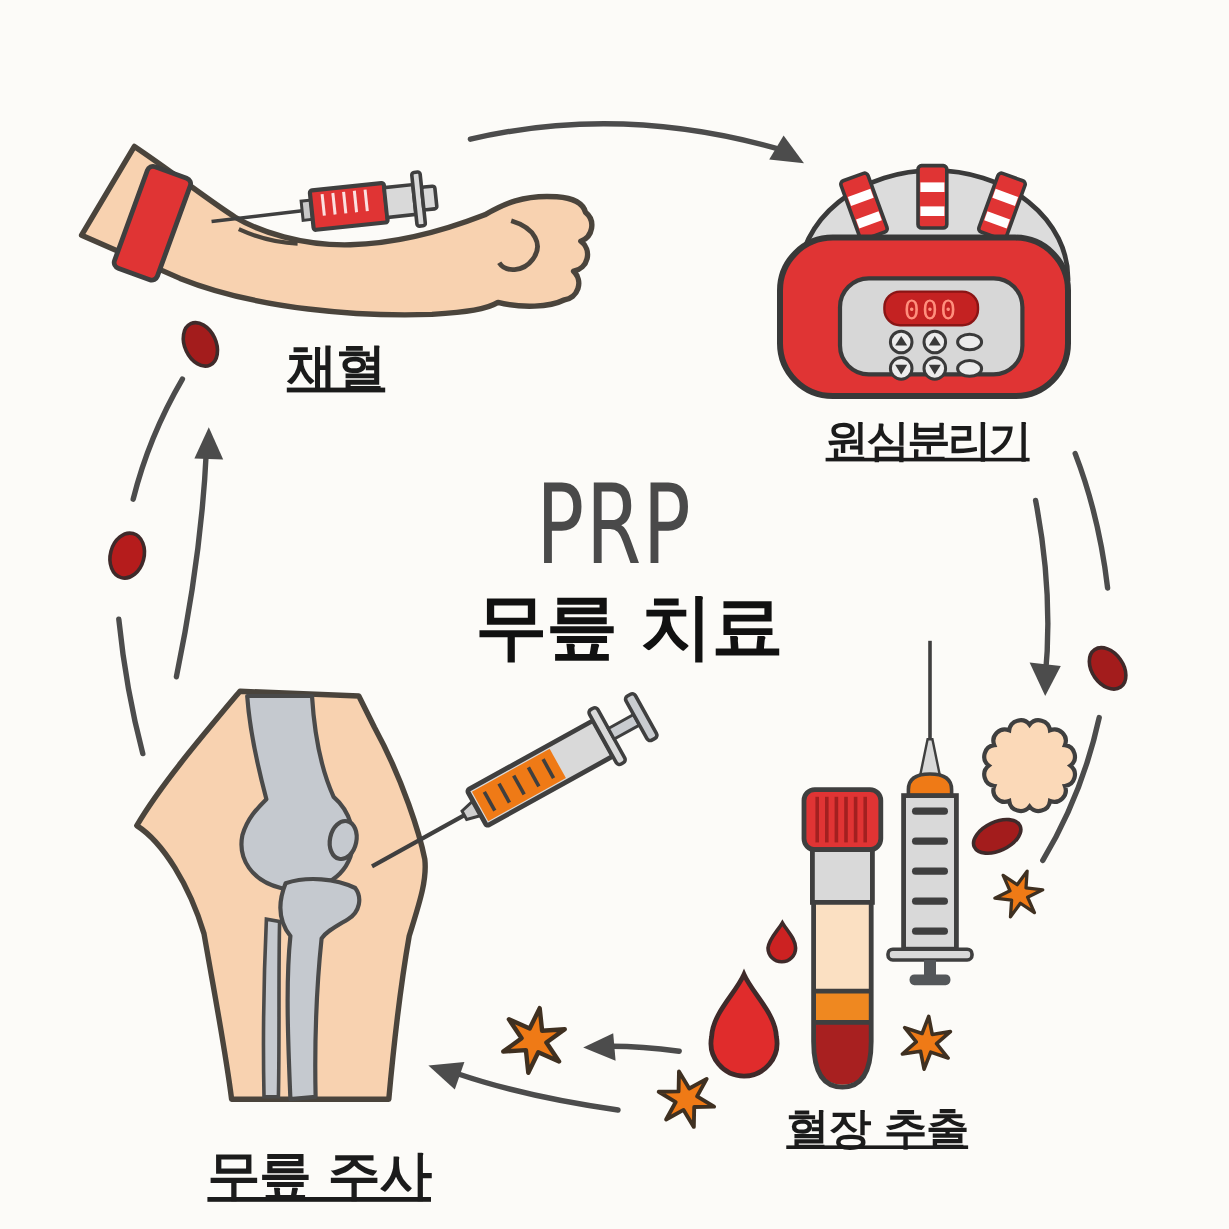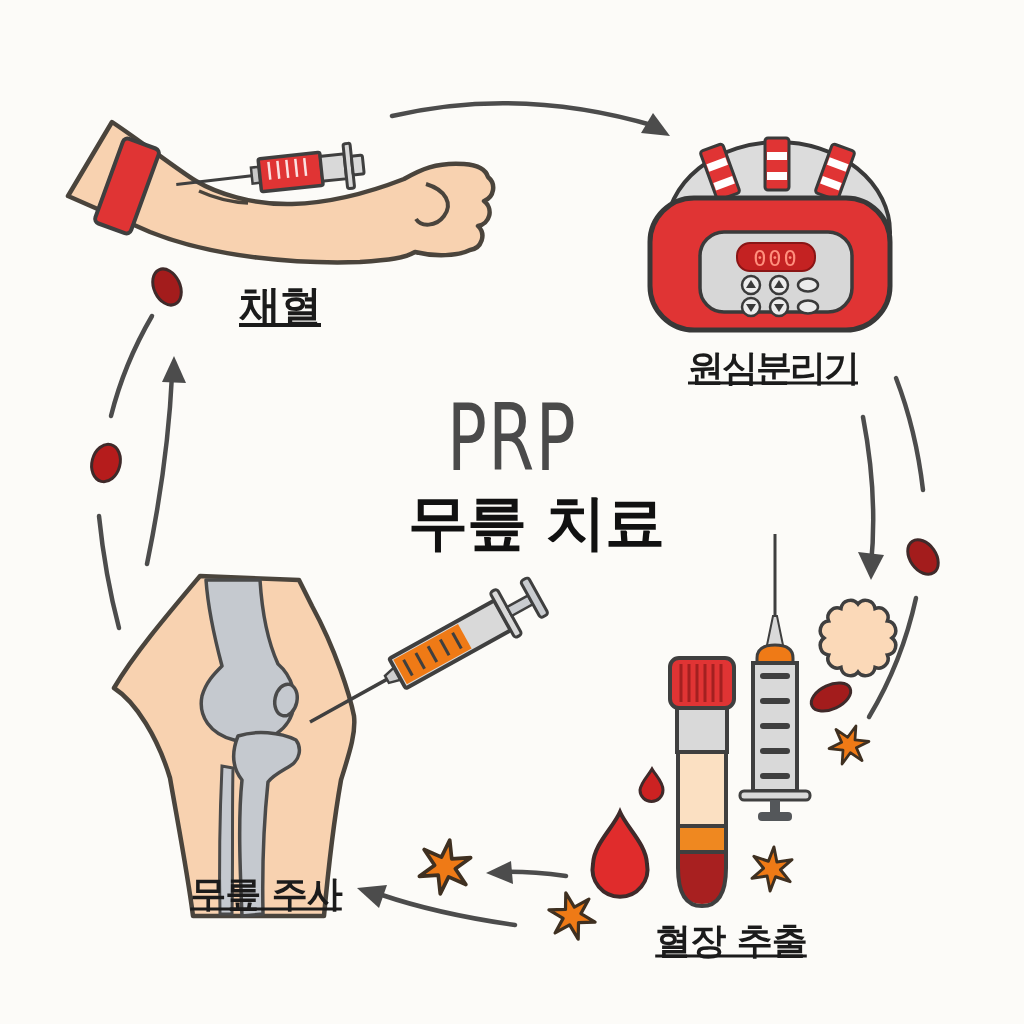--- a/index.html
+++ b/index.html
@@ -3,25 +3,25 @@
 <meta charset="utf-8">
 <style>
   html,body{margin:0;padding:0;background:#fcfbf8;}
   .stage{position:relative;width:1024px;height:1024px;overflow:hidden;background:#fcfbf8;
          font-family:"DejaVu Sans",sans-serif;}
   .stage svg{position:absolute;left:0;top:0;}
   .label{position:absolute;transform:translate(-50%,-50%);font-weight:700;color:#1b1b1b;
          white-space:nowrap;letter-spacing:-1px;text-decoration:underline;}
   .label-blood-draw{left:280px;top:306px;font-size:42px;}
   .label-centrifuge{left:773px;top:368px;font-size:36px;letter-spacing:-2px;}
-  .label-knee{left:266px;top:894px;font-size:36px;}
+  .label-knee{left:266px;top:980px;font-size:44px;}
   .label-plasma{left:731px;top:941px;font-size:36px;}
   .title-acronym{position:absolute;left:512px;top:438px;transform:translate(-50%,-50%) scaleX(.72);
          font-size:92px;font-weight:400;color:#4a4a4a;letter-spacing:2px;}
-  .title-subtitle{position:absolute;left:536px;top:523px;transform:translate(-50%,-50%);
+  .title-subtitle{position:absolute;left:524px;top:523px;transform:translate(-50%,-50%);
          font-size:60px;font-weight:800;color:#111;letter-spacing:-1px;}
 </style>
 </head>
 <body>
 
 <div class="stage">
 
 <svg width="1024" height="1024" viewBox="0 0 1024 1024">
   <defs>
     <path id="star6" d="M0 -26 L5 -8.7 L22.5 -13 L10 0 L22.5 13 L5 8.7 L0 26 L-5 8.7 L-22.5 13 L-10 0 L-22.5 -13 L-5 -8.7 Z" fill="#ef7a16" stroke="#3f3021" stroke-width="3.5" stroke-linejoin="round"></path>

